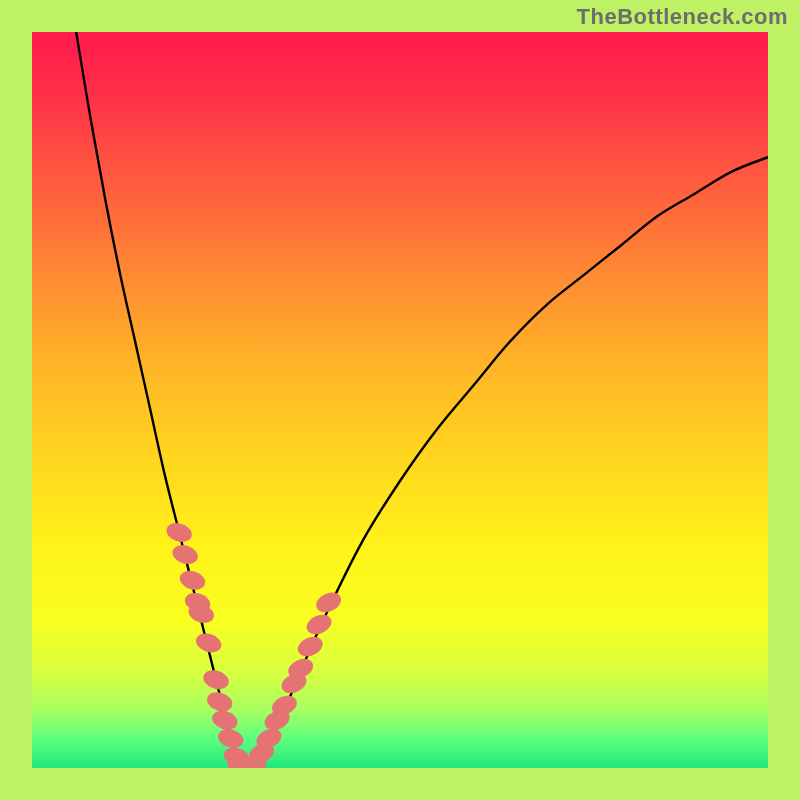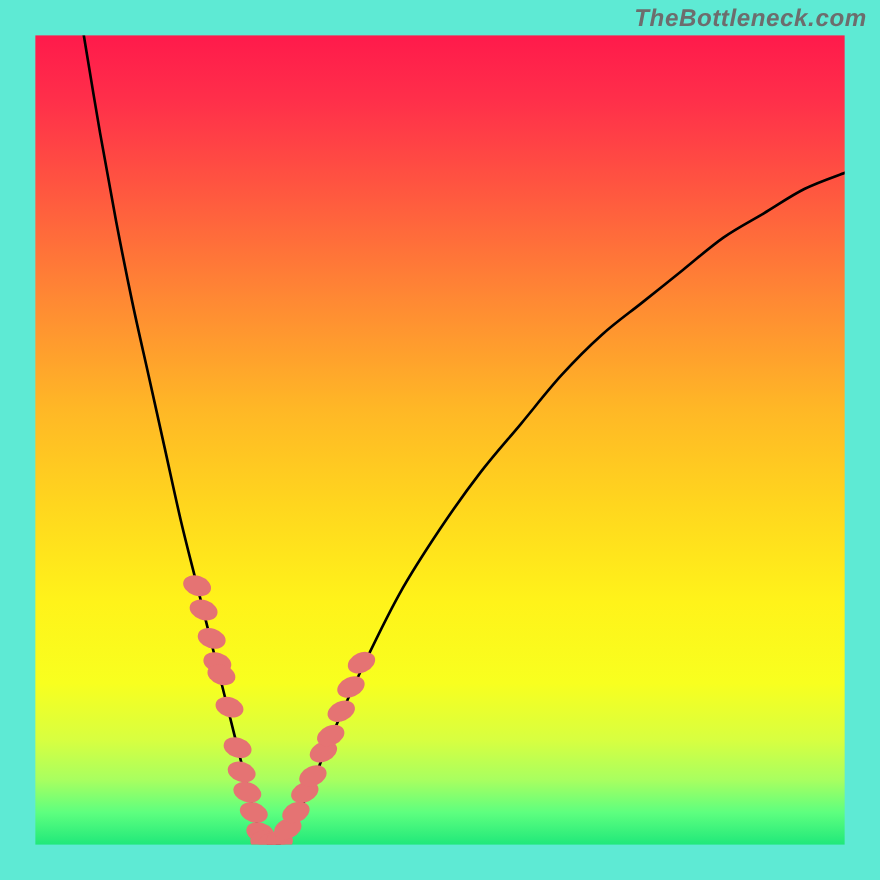--- a/index.html
+++ b/index.html
@@ -9,22 +9,21 @@
     height: 800px;
     background: #000;
     overflow: hidden;
   }
   .frame {
     position: absolute;
     left: 0;
     top: 0;
     width: 800px;
     height: 800px;
-    background: #5eead4;
-    font-style: italic;
+    background: #bef264;
   }
   .plot {
     position: absolute;
     left: 32px;
     top: 32px;
     width: 736px;
     height: 736px;
     overflow: hidden;
   }
   .gradient {

